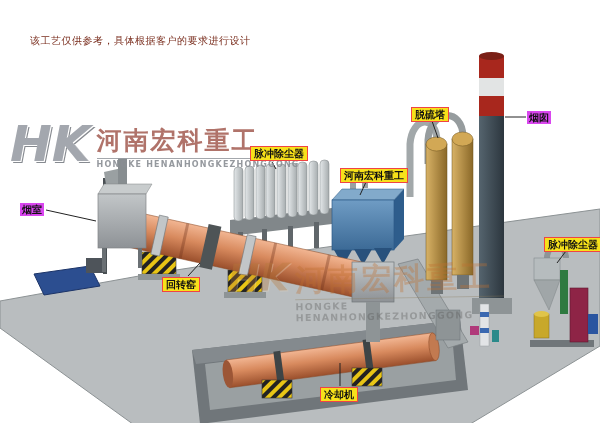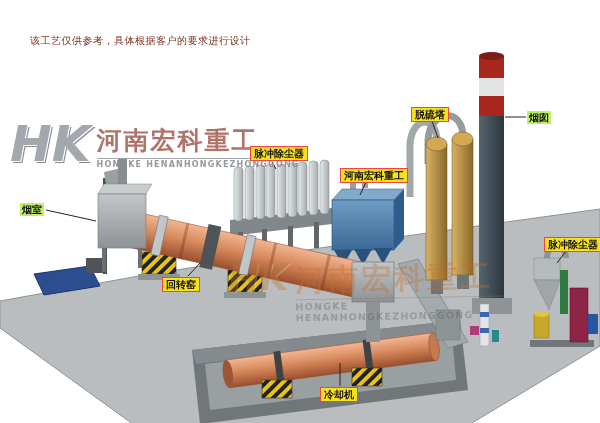--- a/index.html
+++ b/index.html
@@ -3,21 +3,21 @@
 <meta charset="utf-8">
 <style>
   *{margin:0;padding:0;box-sizing:border-box}
   html,body{width:600px;height:423px}
   body{position:relative;background:#fff;font-family:"DejaVu Sans","Liberation Sans",sans-serif;overflow:hidden}
   #stage{position:absolute;left:0;top:12px;width:504px;height:423px}
   #scene{position:absolute;left:0;top:0}
   .disclaimer{position:absolute;left:30px;top:22px;font-size:10px;color:#7a2e1e;letter-spacing:.5px;z-index:9}
   .lbl{position:absolute;font-size:10px;font-weight:bold;color:#111;line-height:13px;white-space:nowrap;z-index:10}
   .lbl.yellow{background:#f7e11a;border:1px solid #ef4444;padding:0 3px}
-  .lbl.plain{background:#bef264;padding:0 2px}
+  .lbl.plain{background:#d946ef;padding:0 2px}
   .wm{display:flex;align-items:flex-start;gap:6px;pointer-events:none}
   .wm-left{position:absolute;left:10px;top:108px;z-index:6;opacity:.9}
   .wm-hk{font-size:50px;font-weight:bold;font-style:italic;color:#9a9ea6;line-height:48px;text-shadow:1px 1px 0 #fff,2px 2px 0 #7a7e84}
   .wm-col{display:flex;flex-direction:column;margin-top:6px}
   .wm-cn{font-size:25px;font-weight:bold;color:#a8645a;letter-spacing:2px;line-height:30px}
   .wm-en{font-size:8px;font-weight:bold;color:#8a8e94;letter-spacing:1.2px;border-top:1px solid #9a9ea4;padding-top:1px;margin-top:2px}
   .wm-center{position:absolute;left:228px;top:244px;z-index:5;opacity:.34;transform:rotate(-1deg)}
   .wm-center .wm-hk{font-size:38px;line-height:40px;color:#b87a3a;text-shadow:1px 1px 0 #e8d8c0}
   .wm-center .wm-cn{font-size:30px;color:#c07030;letter-spacing:3px;line-height:34px}
   .wm-center .wm-en{font-size:9.5px;color:#555;border-top:1px solid #8a7a5a}

